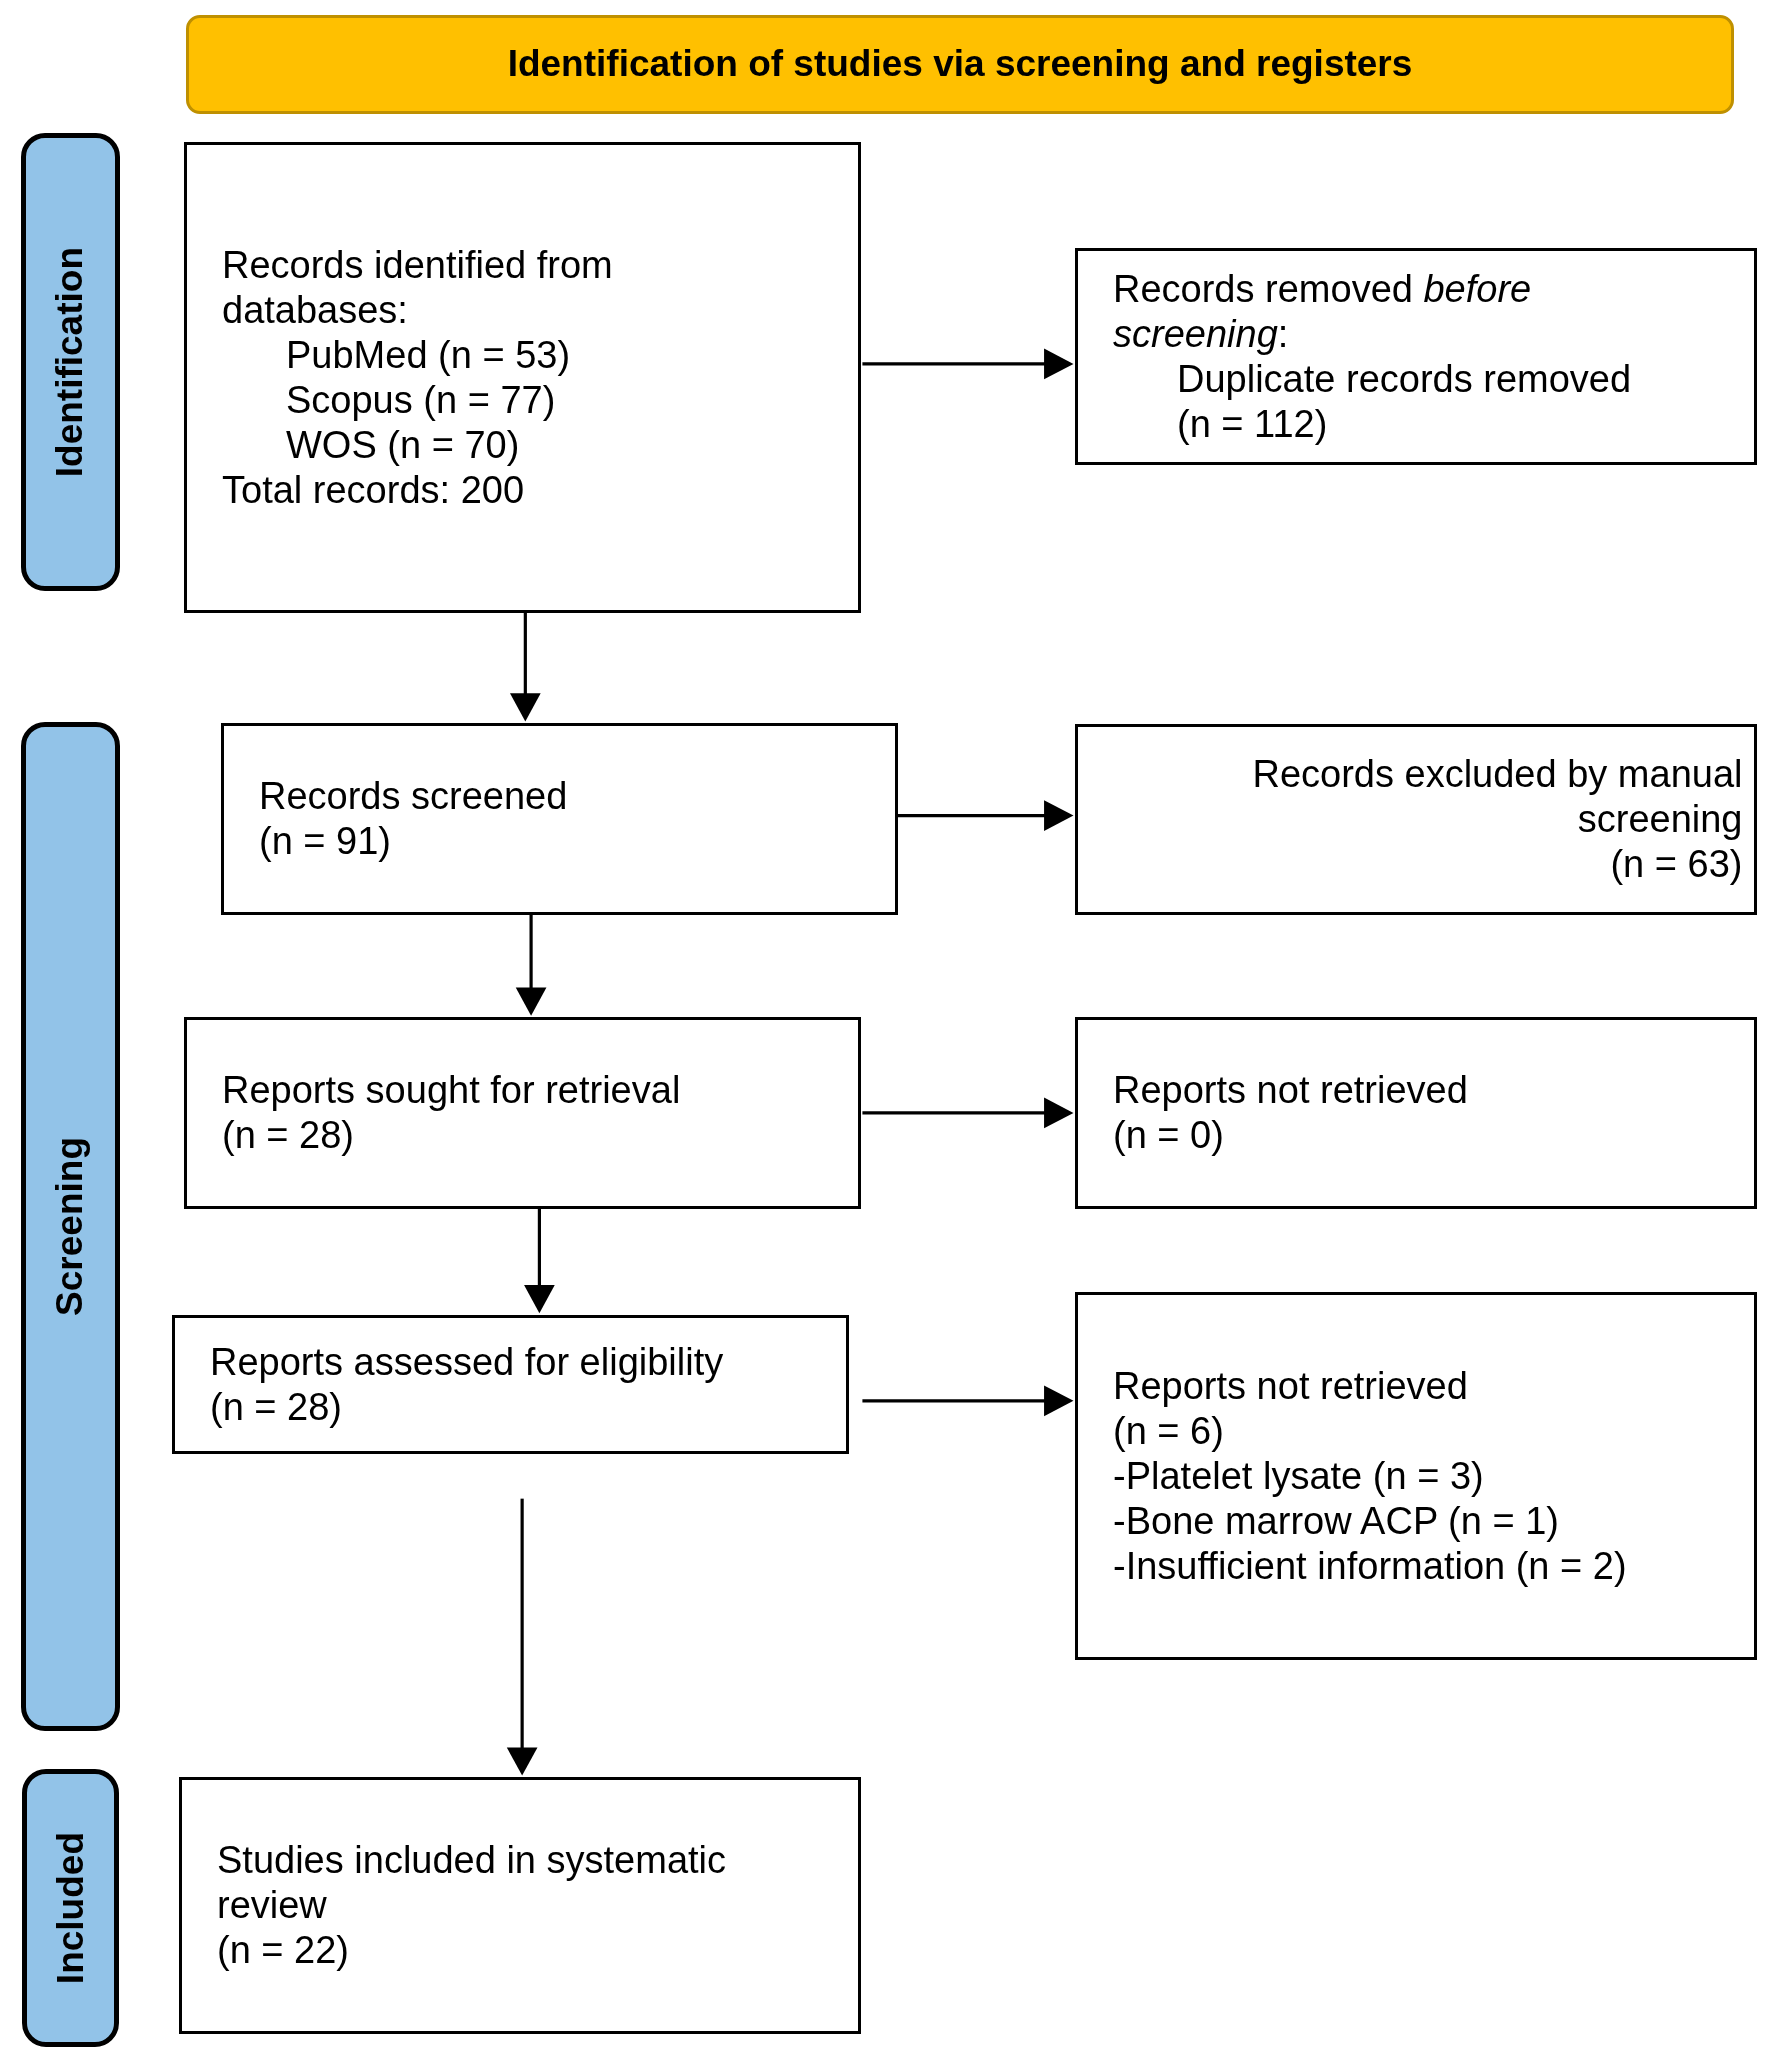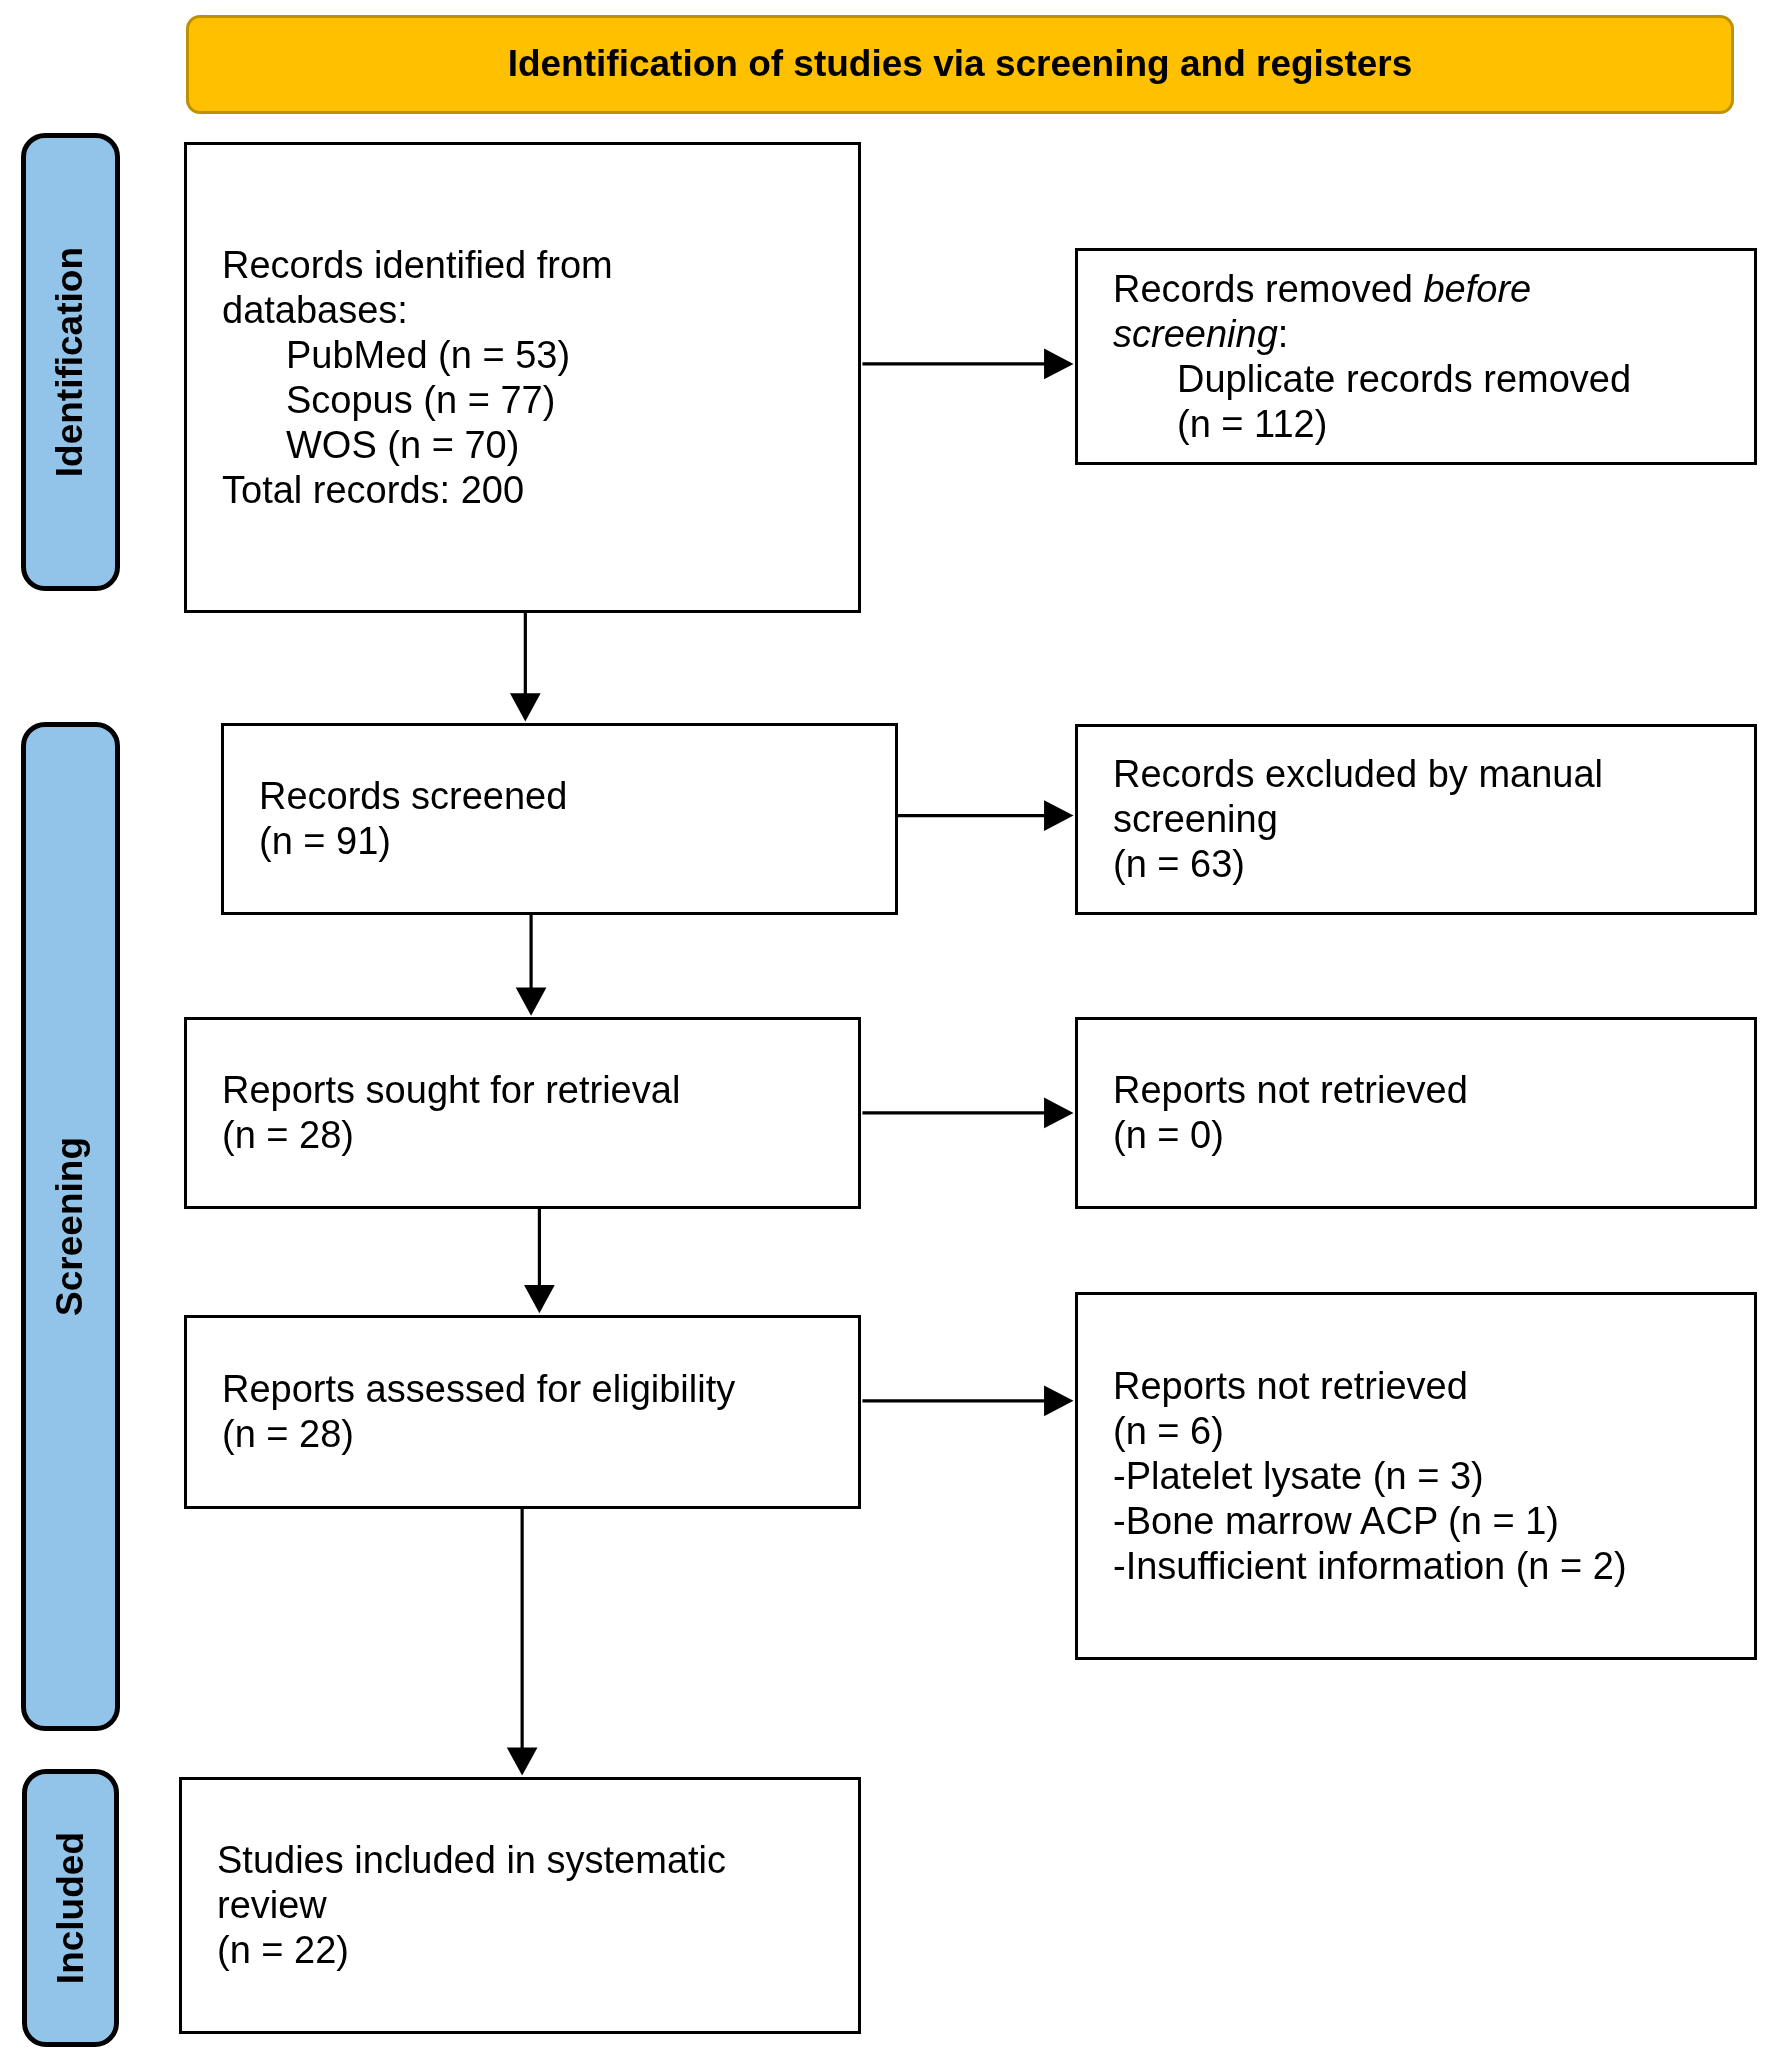--- a/index.html
+++ b/index.html
@@ -63,24 +63,24 @@
     padding-left: 35px;
     padding-right: 11.5px;
     font-size: 38px;
     line-height: 45px;
   }
   .fbox .indent { padding-left: 64px; }
   .it { font-style: italic; }
   #box-records-identified { left: 184px;  top: 142px;  width: 677px; height: 471px; justify-content: center; }
   #box-records-removed    { left: 1075px; top: 248px;  width: 682px; height: 217px; }
   #box-records-screened   { left: 184px;  top: 723px; width: 677px; height: 192px; margin-left: 37px; }
-  #box-records-excluded   { left: 1075px; top: 724px; width: 682px; height: 191px; }
+  #box-records-excluded   { left: 1075px; top: 724px; width: 682px; height: 191px; text-align: right; }
   #box-reports-sought     { left: 184px;  top: 1017px; width: 677px; height: 192px; }
   #box-reports-notretrieved { left: 1075px; top: 1017px; width: 682px; height: 192px; }
-  #box-reports-assessed   { left: 184px;  top: 1315px; width: 677px; height: 194px; }
+  #box-reports-assessed   { left: 172px;  top: 1315px; width: 677px; height: 139px; }
   #box-reports-excluded   { left: 1075px; top: 1292px; width: 682px; height: 368px; }
   #box-studies-included   { left: 179px;  top: 1777px; width: 682px; height: 257px; }
   
   #arrow-layer {
     position: absolute;
     left: 0; top: 0;
     width: 1776px; height: 2066px;
   }
   #arrow-layer line    { stroke: #000000; stroke-width: 5; }
   #arrow-layer polygon { fill: #000000; }

